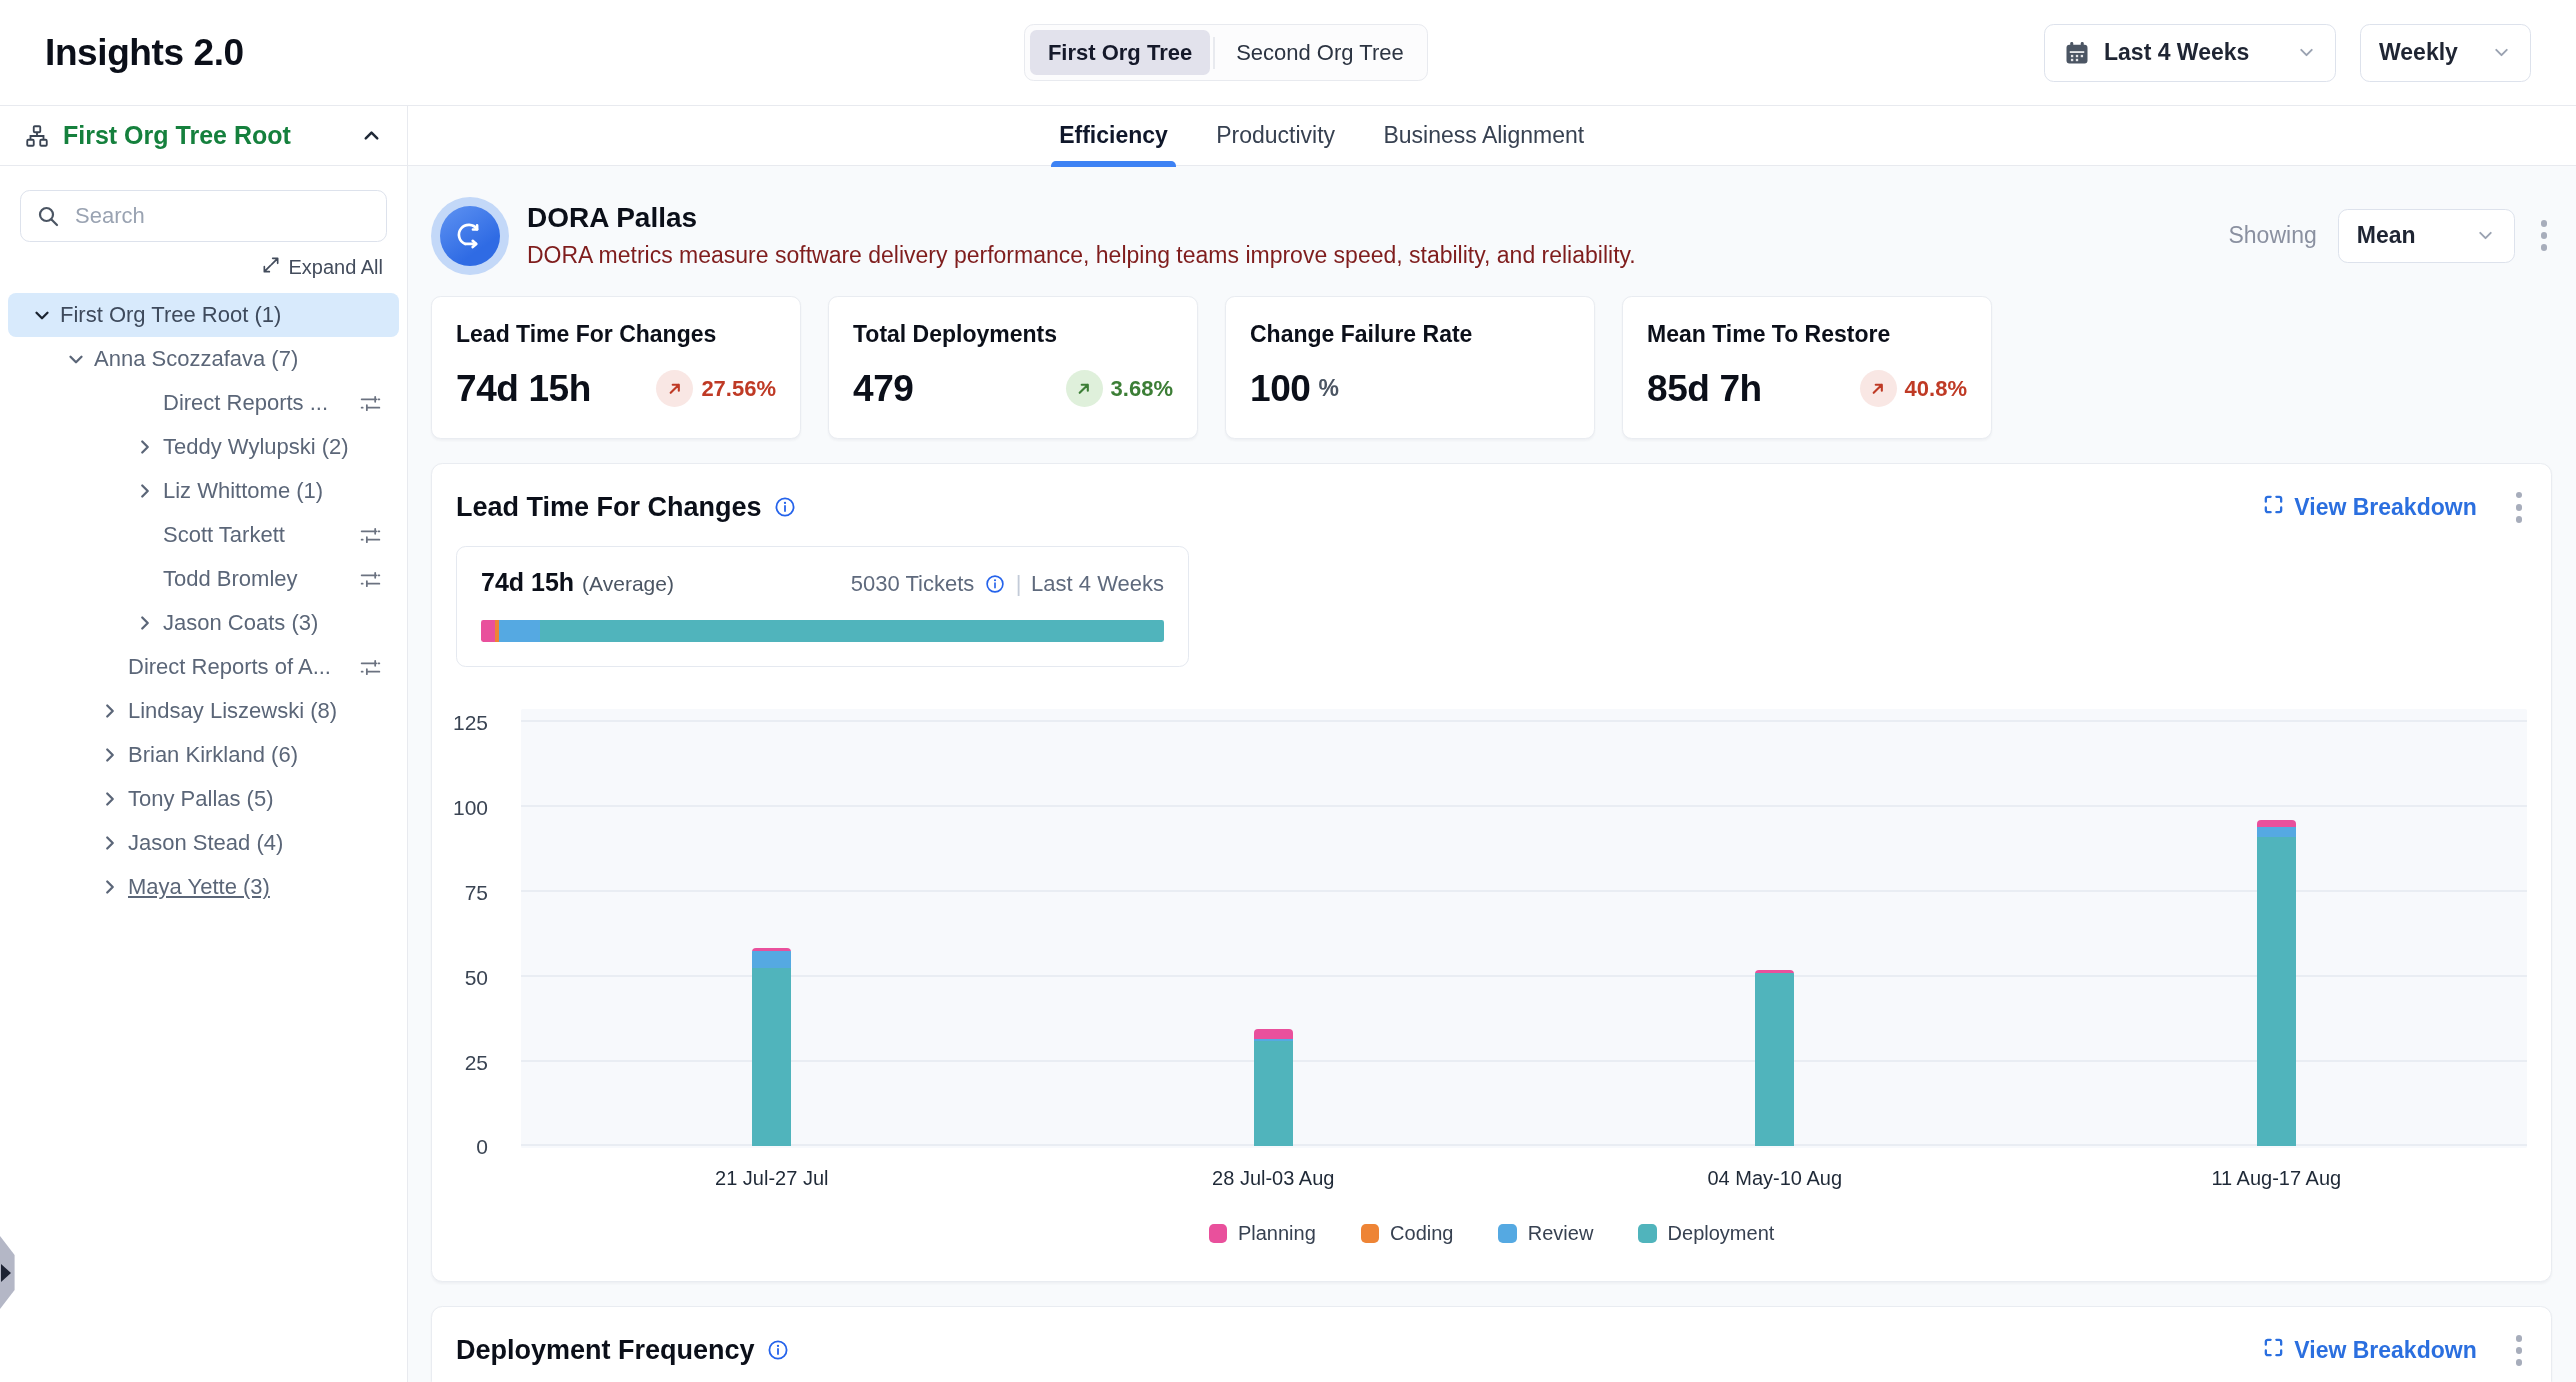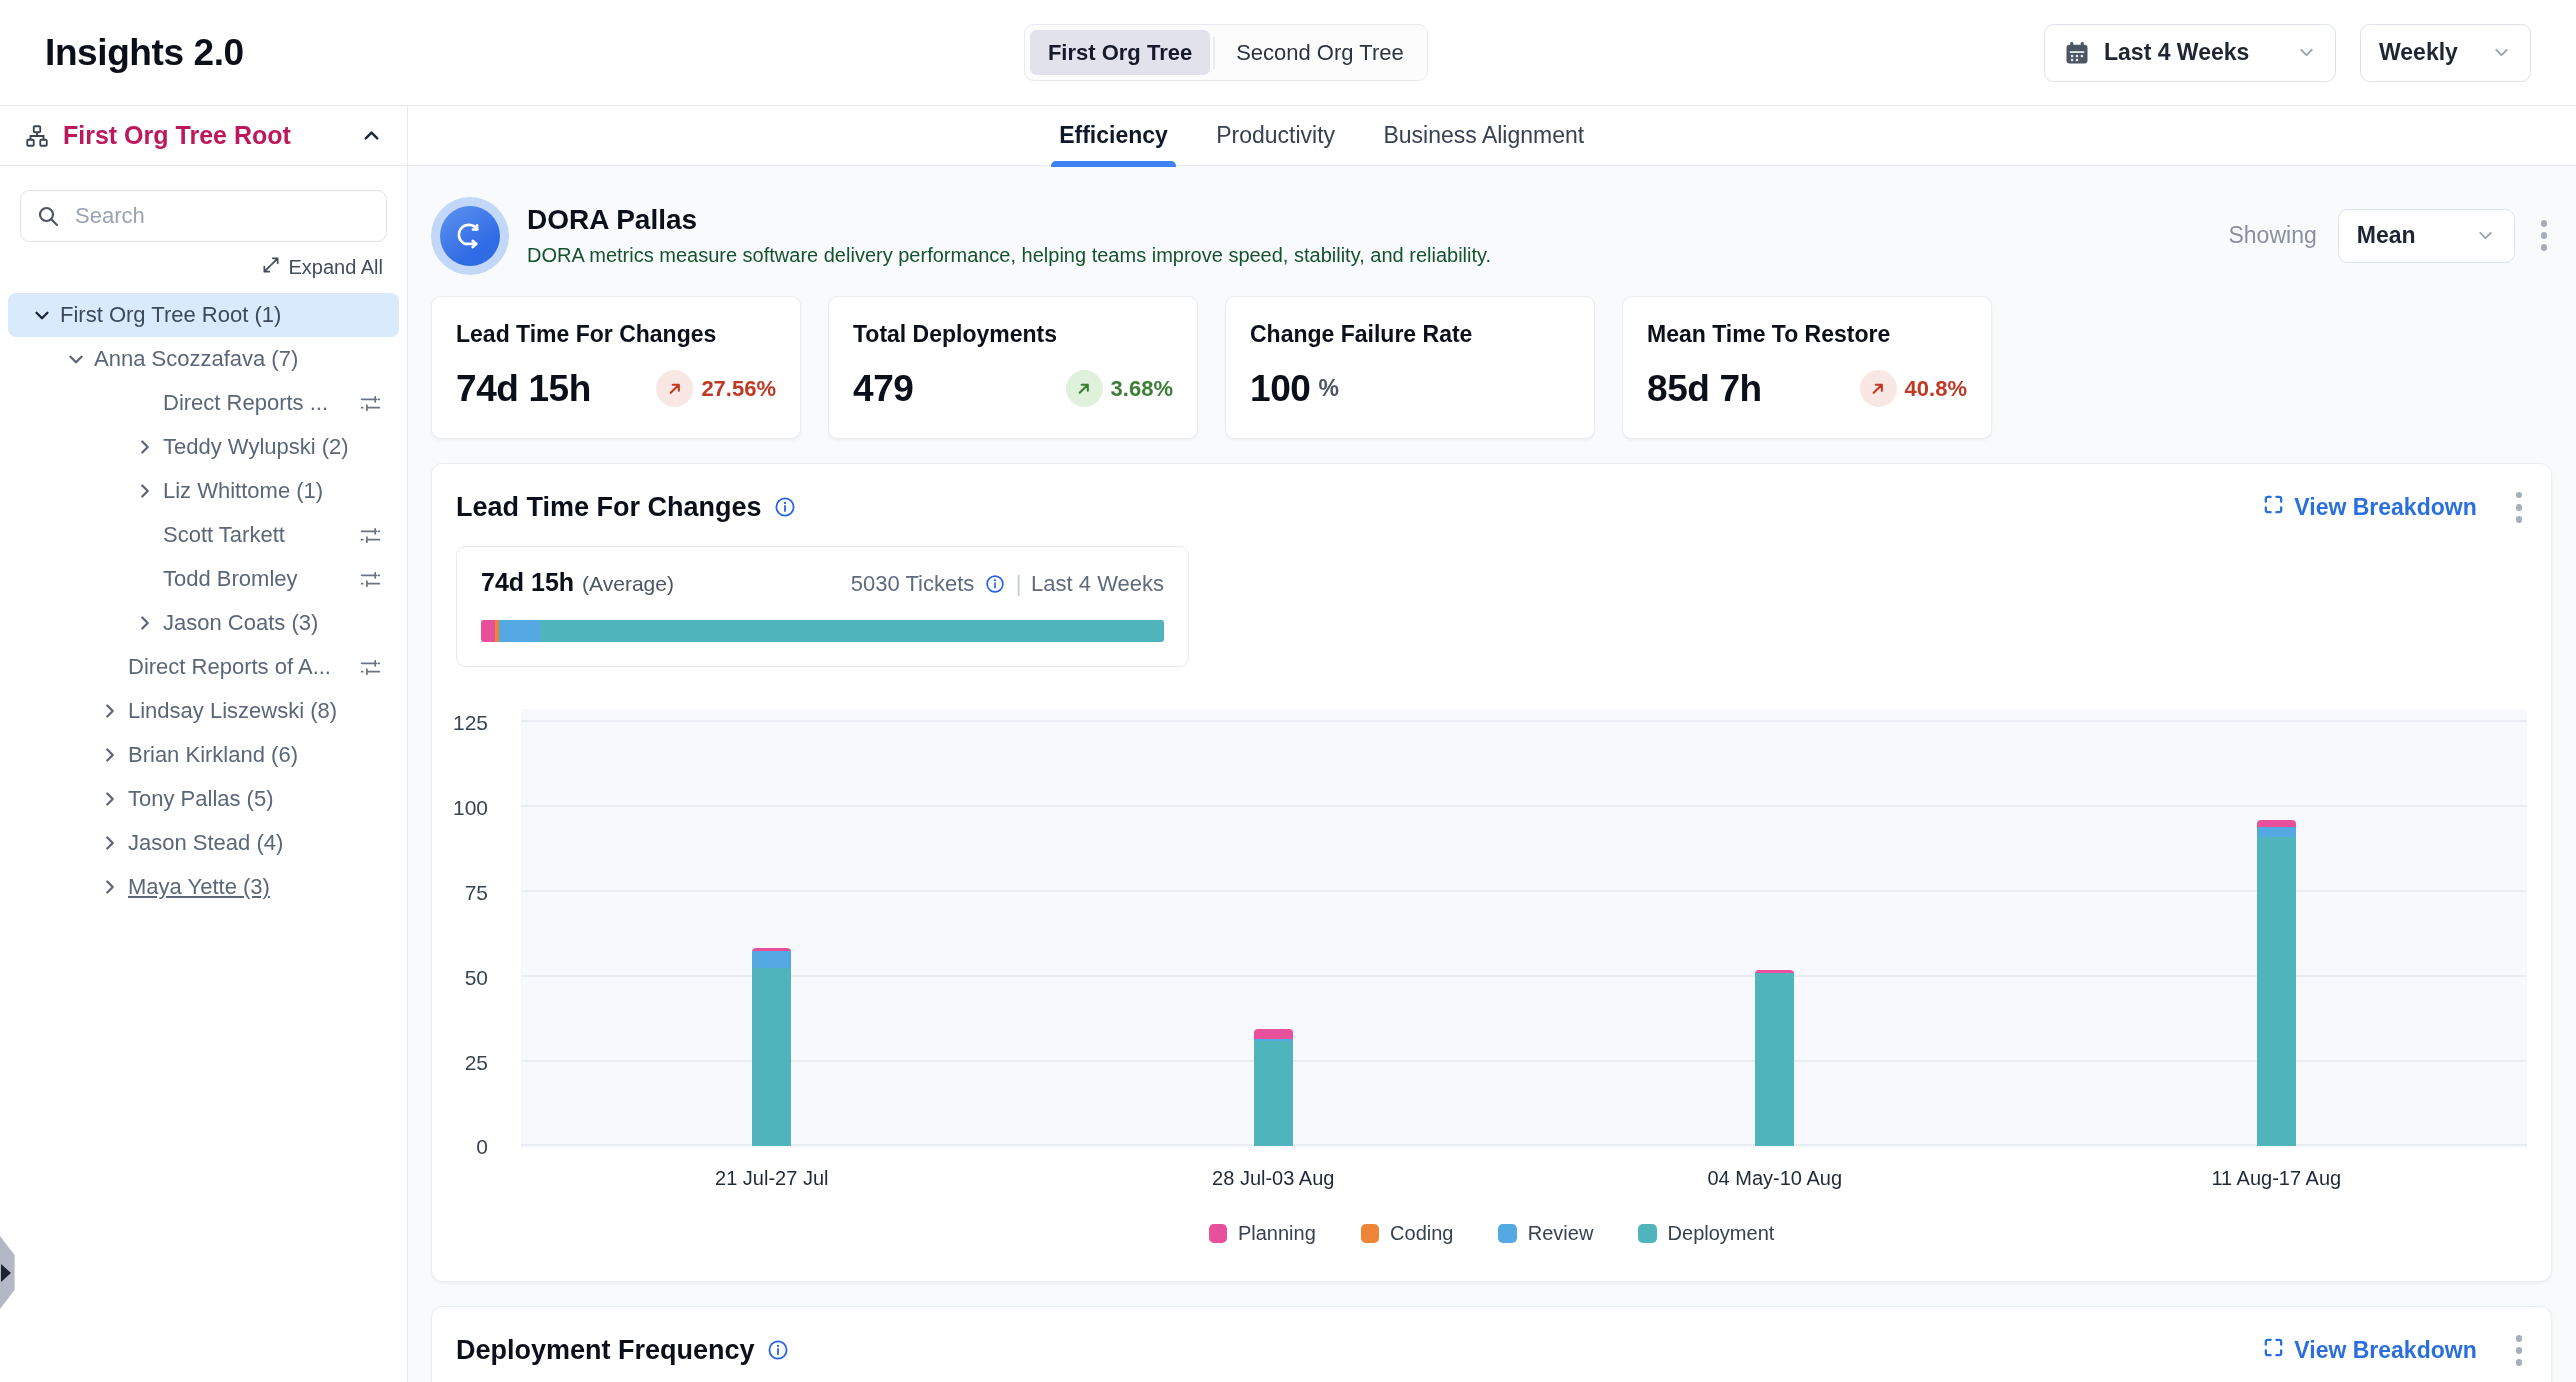--- a/index.html
+++ b/index.html
@@ -40,21 +40,21 @@
 
   .body-row { display: flex; height: 1276px; }
   .sidebar {
     width: 408px; flex-shrink: 0; background: #fff;
     border-right: 1.6px solid #e8eaef; position: relative;
   }
   .sidebar-header {
     height: 60px; display: flex; align-items: center; gap: 13px;
     padding: 0 24px; border-bottom: 1.6px solid #e8eaef;
   }
-  .sidebar-header .title { font-size: 25px; font-weight: 700; color: #be185d; }
+  .sidebar-header .title { font-size: 25px; font-weight: 700; color: #15803d; }
   .sidebar-header .chev-up { margin-left: auto; color: #1f2937; display: flex; cursor: pointer; }
   .org-icon { color: #3a4453; display: flex; }
   .search-wrap { margin: 24px 20px 0 20px; position: relative; }
   .search-wrap input {
     width: 100%; height: 52px; border: 1.6px solid #dde2ec; border-radius: 9.7px;
     padding: 0 16px 0 54px; font-size: 22px; color: #2c3442; outline: none;
     font-family: inherit; background: #fff;
   }
   .search-wrap input::placeholder { color: #9aa3b2; }
   .search-icon { position: absolute; left: 16px; top: 14px; color: #4b5563; }
@@ -103,21 +103,21 @@
     width: 78px; height: 78px; border-radius: 50%; background: #c3d8f8;
     display: flex; align-items: center; justify-content: center; flex-shrink: 0;
   }
   .dora-icon-inner {
     width: 60px; height: 60px; border-radius: 50%;
     background: linear-gradient(145deg, #5f93f2 0%, #2f6be4 70%);
     display: flex; align-items: center; justify-content: center;
   }
   .dora-texts { margin-left: 18px; }
   .dora-title { font-size: 28px; font-weight: 700; color: #0b0f19; }
-  .dora-sub { font-size: 20px; color: #14532d; margin-top: 8px; }
+  .dora-sub { font-size: 23px; color: #7f1d1d; margin-top: 8px; }
   .dora-right { margin-left: auto; display: flex; align-items: center; gap: 21px; }
   .showing-label { font-size: 23px; color: #8a90a0; }
   .sel-showing { width: 177px; height: 54px; }
   .kebab { display: flex; flex-direction: column; gap: 5.7px; padding: 4.9px; cursor: pointer; }
   .kebab span { width: 6.5px; height: 6.5px; border-radius: 50%; background: #a7adbb; }
 
   .cards-row { display: flex; gap: 27px; margin-top: 12px; }
   .metric-card {
     width: 370px; height: 143px; background: #fff; border: 1.6px solid #e9ecf1;
     border-radius: 9.7px; padding: 24px 24px; box-shadow: 0 1.6px 2.4px rgba(16,24,40,.04);

